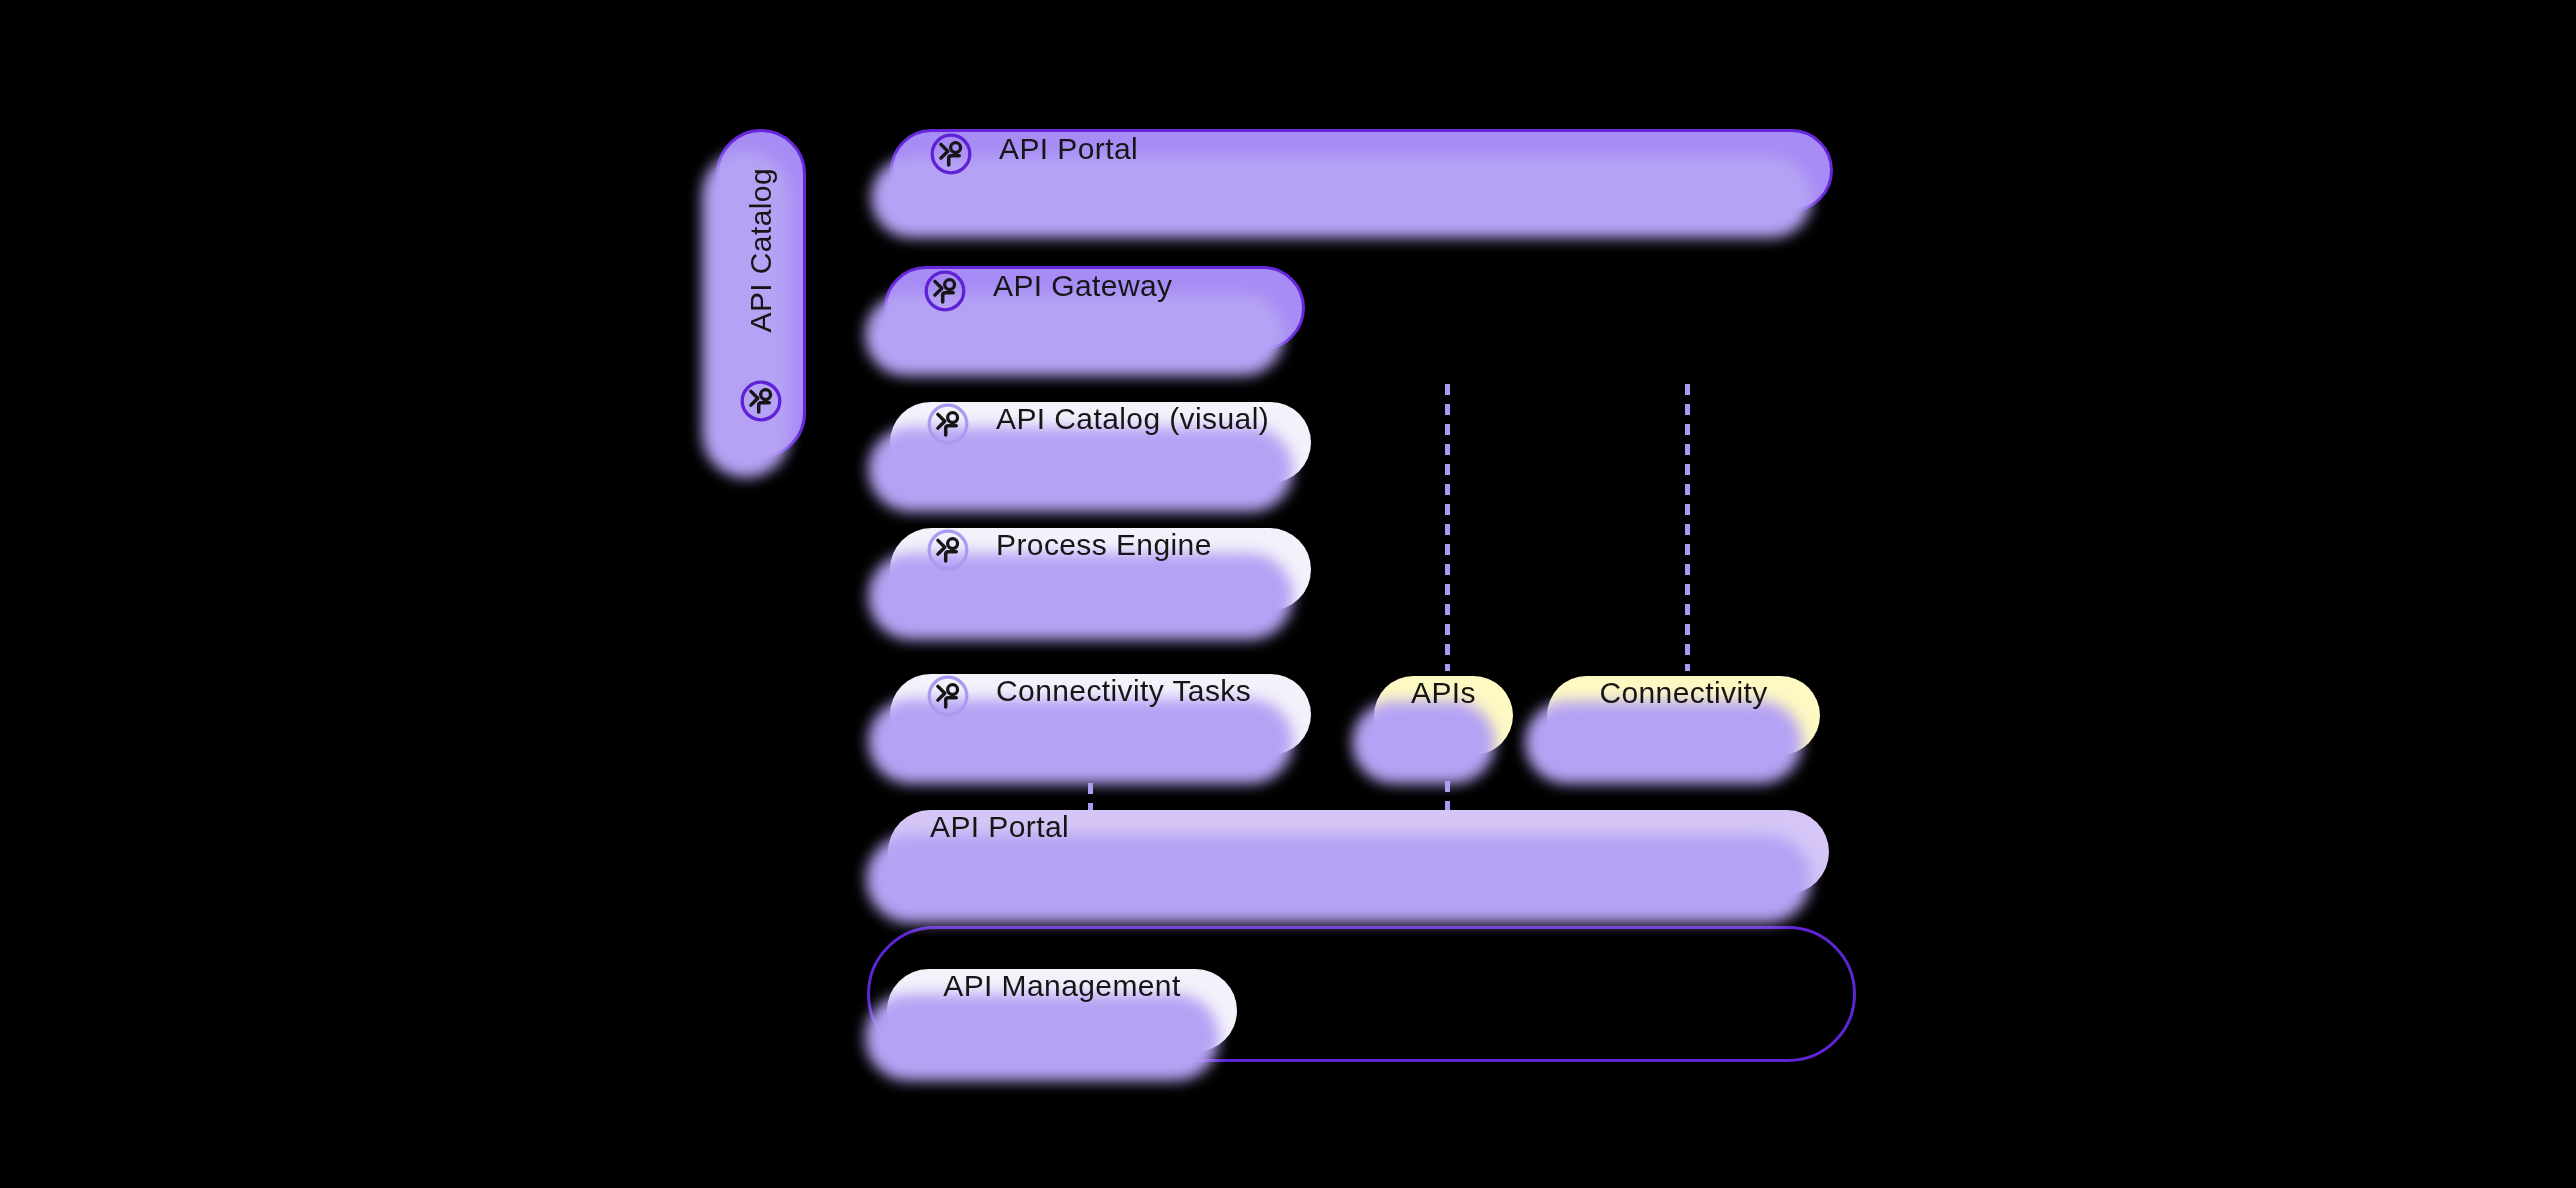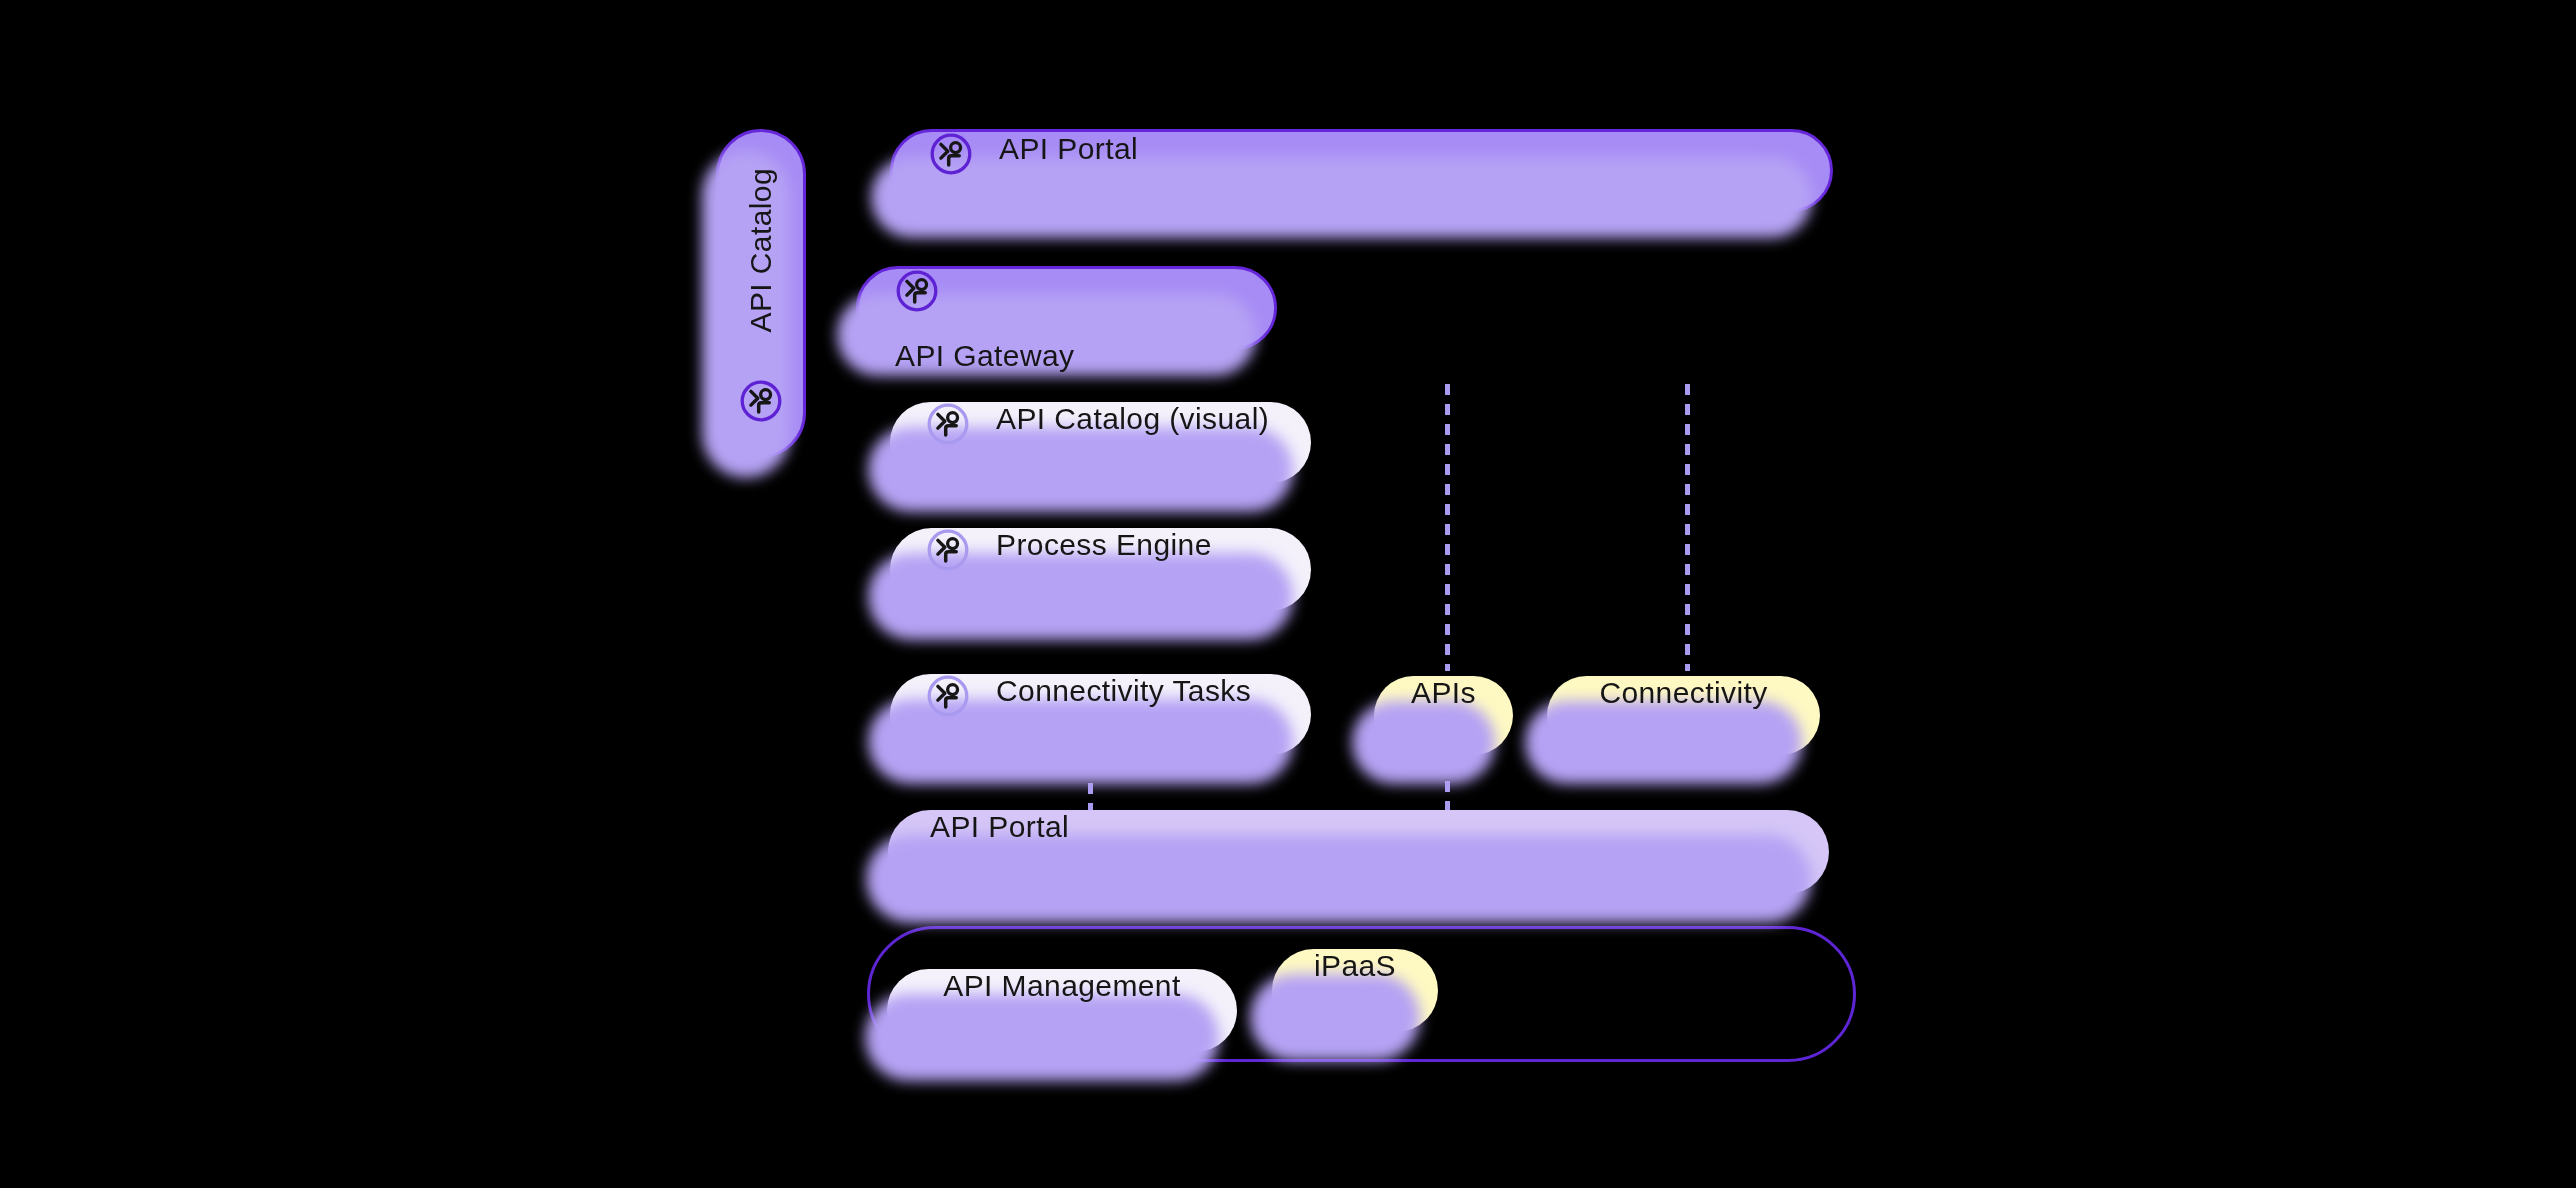--- a/index.html
+++ b/index.html
@@ -50,21 +50,21 @@
     transform:rotate(180deg);
     font-size:30px;letter-spacing:0.4px;color:#161616;white-space:nowrap;
   }
   .catalog-icon{
     position:absolute;left:50%;bottom:32px;transform:translateX(-50%);
     width:44px;height:44px;
   }
 
   
   #portalTop   {left:890px; top:129px; width:943px; height:83px;}
-  #gateway     {left:856px; top:266px; width:421px; height:84px;flex-direction:column;}
+  #gateway     {left:884px; top:266px; width:421px; height:84px;}
   #passThrough {left:1375px;top:266px; width:458px; height:84px;}
   #engineVisual{left:890px; top:402px; width:421px; height:81px;}
   #processEngine{left:890px;top:528px; width:421px; height:83px;}
   #connectivity{left:890px; top:674px; width:421px; height:81px;}
   #apis        {left:1374px;top:676px; width:139px; height:79px;}
   #microservices{left:1547px;top:676px;width:273px; height:79px;}
   #portalBottom{left:888px; top:810px; width:941px; height:84px;padding-left:42px;}
   #apiManagement{left:887px;top:949px; width:350px; height:83px;margin-top:20px;}
   #ipaas       {left:1272px;top:949px; width:166px; height:83px;}
   #thirdParty  {left:1488px;top:949px; width:347px; height:83px;}
@@ -186,18 +186,15 @@
 
   <div class="pill v-lavlight" id="portalBottom">
     <span class="label">API Portal</span>
   </div>
 
   <div class="group-outline"></div>
 
   <div class="pill v-white center" id="apiManagement">
     <span class="label">API Management</span>
   </div>
-  <div class="pill v-lav center" id="ipaas">
-    <span class="label">iPaaS</span>
-  </div>
 
 </div>
 
 
 </body></html>

